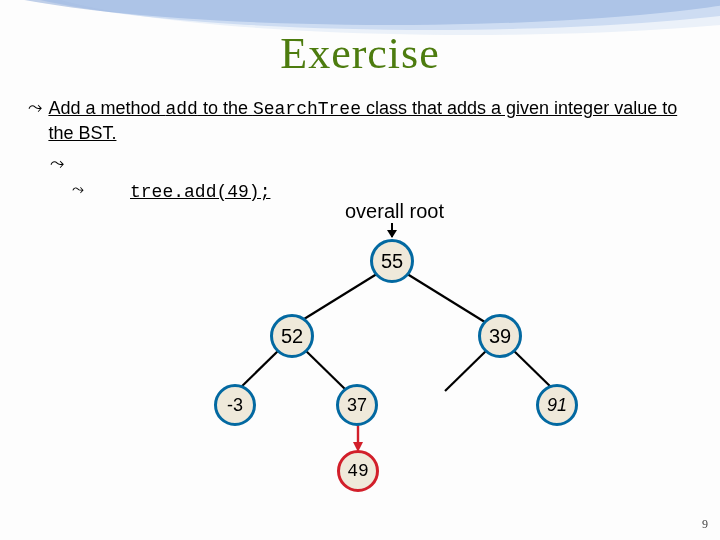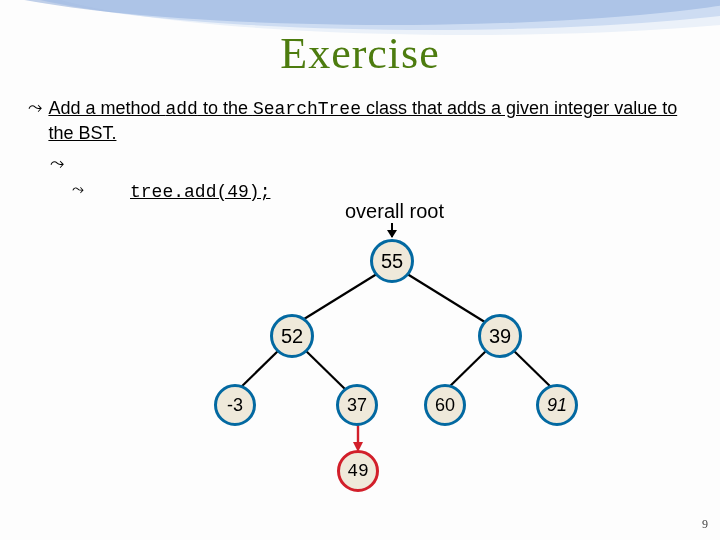--- a/index.html
+++ b/index.html
@@ -179,18 +179,17 @@
     <line x1="512" y1="113" x2="555" y2="155" stroke="#000" stroke-width="2.2"></line>
     <line x1="358" y1="184" x2="358" y2="210" stroke="#d21f2a" stroke-width="2.4"></line>
     <polygon points="358,216 353,206 363,206" fill="#d21f2a"></polygon>
   </svg>
 
   <div class="node" style="left:370px; top:3px;">55</div>
   <div class="node" style="left:270px; top:78px;">52</div>
   <div class="node" style="left:478px; top:78px;">39</div>
   <div class="node small" style="left:214px; top:148px;">-3</div>
   <div class="node small" style="left:336px; top:148px;">37</div>
-  <div class="node small" style="left:424px; top:148px;">60</div>
   <div class="node small" style="left:536px; top:148px;font-style:italic;">91</div>
   <div class="node small red" style="left:337px; top:214px;">49</div>
 </div>
 
 <div class="page-num">9</div>
 
 </body></html>

